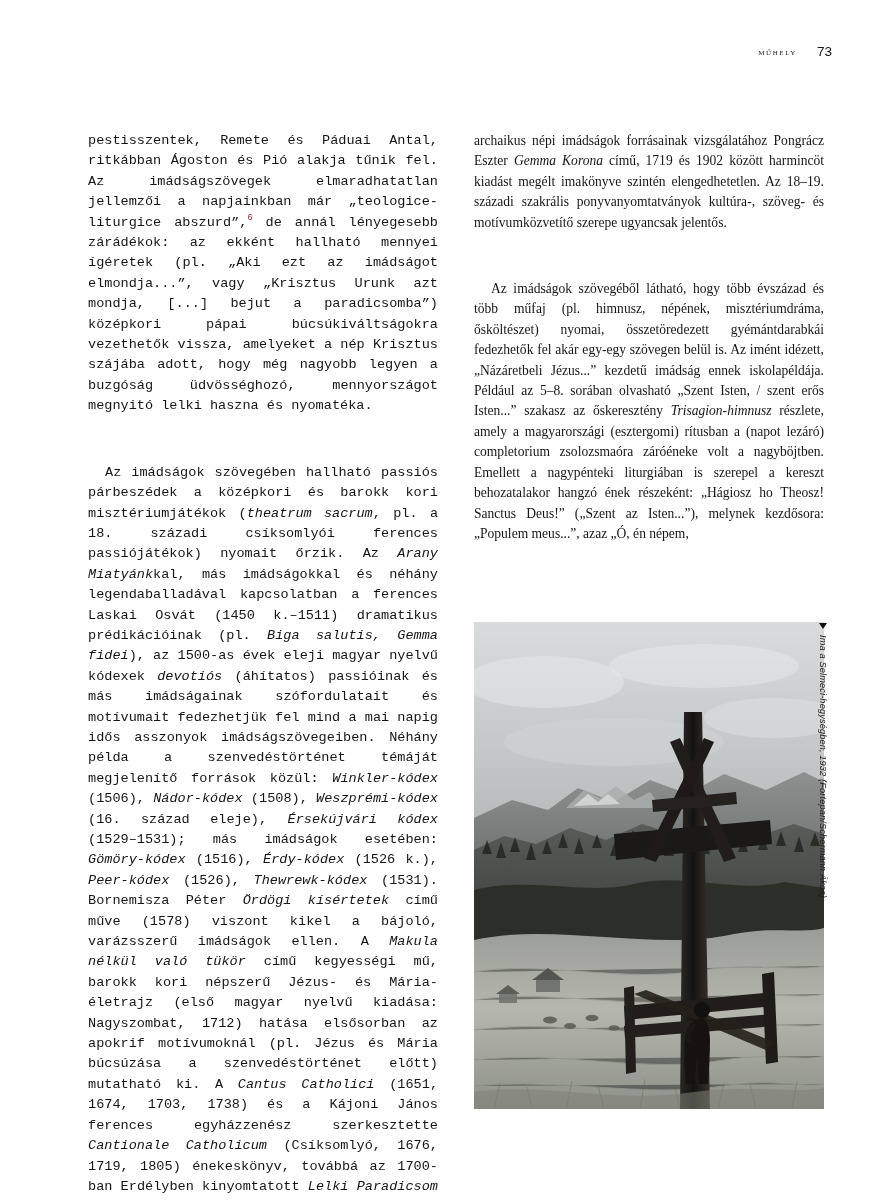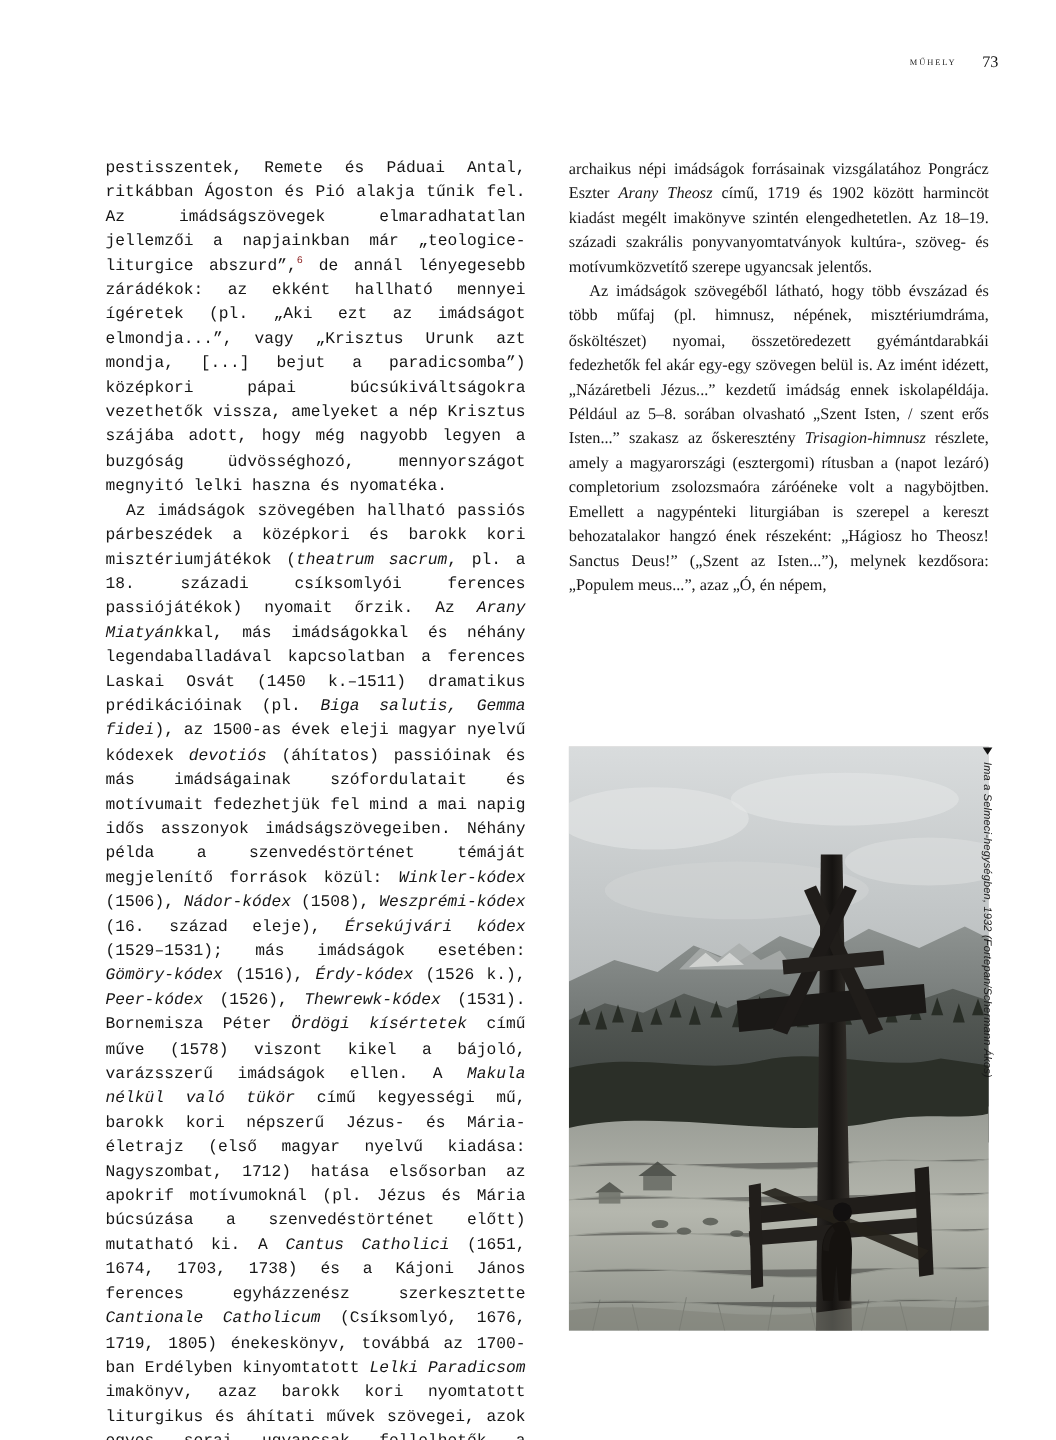--- a/index.html
+++ b/index.html
@@ -36,42 +36,42 @@
     font-size: 10.5px;
     letter-spacing: 1.6px;
     font-variant: small-caps;
     text-transform: lowercase;
     color: #1a1a1a;
   }
   .rh-pageno {
     position: absolute;
     right: 64px;
     top: -2px;
-    font-family: Liberation Serif, serif;
+    font-family: Liberation Sans, sans-serif;
     font-size: 13.5px;
     color: #111;
   }
 
   
   .col {
     position: absolute;
     top: 131px;
     width: 350px;
     font-size: 13.55px;
     line-height: 20.4px;
     text-align: justify;
     text-justify: inter-word;
     hyphens: manual;
     color: #151515;
   }
   .col-left  { left: 72px; font-family: Liberation Mono, monospace; }
   .col-right { left: 458px; }
 
   .col p { margin: 0; }
-  .col p.indent { text-indent: 17px; }
+  .col p.indent { text-indent: 17px; margin-top: 46px; }
 
   i, .it { font-style: italic; }
   sup.fn {
     font-size: 8.5px;
     vertical-align: super;
     line-height: 0;
     color: #8a1b1b;
   }
 
   
@@ -131,21 +131,21 @@
     <div class="rh-label">MŰHELY</div>
     <div class="rh-pageno">73</div>
   </div>
 
   <div class="col col-left">
     <p>pestisszentek, Remete és Páduai Antal, ritkábban Ágoston és Pió alakja tűnik fel. Az imádságszövegek elmaradhatatlan jellemzői a napjainkban már „teologice-liturgice abszurd”,<sup class="fn">6</sup> de annál lényegesebb zárádékok: az ekként hallható mennyei ígéretek (pl. „Aki ezt az imádságot elmondja...”, vagy „Krisztus Urunk azt mondja, [...] bejut a paradicsomba”) középkori pápai búcsúkiváltságokra vezethetők vissza, amelyeket a nép Krisztus szájába adott, hogy még nagyobb legyen a buzgóság üdvösséghozó, mennyországot megnyitó lelki haszna és nyomatéka.</p>
     <p class="indent">Az imádságok szövegében hallható passiós párbeszédek a középkori és barokk kori misztériumjátékok (<i>theatrum sacrum</i>, pl. a 18. századi csíksomlyói ferences passiójátékok) nyomait őrzik. Az <i>Arany Miatyánk</i>kal, más imádságokkal és néhány legendaballadával kapcsolatban a ferences Laskai Osvát (1450 k.–1511) dramatikus prédikációinak (pl. <i>Biga salutis, Gemma fidei</i>), az 1500-as évek eleji magyar nyelvű kódexek <i>devotiós</i> (áhítatos) passióinak és más imádságainak szófordulatait és motívumait fedezhetjük fel mind a mai napig idős asszonyok imádságszövegeiben. Néhány példa a szenvedéstörténet témáját megjelenítő források közül: <i>Winkler-kódex</i> (1506), <i>Nádor-kódex</i> (1508), <i>Weszprémi-kódex</i> (16. század eleje), <i>Érsekújvári kódex</i> (1529–1531); más imádságok esetében: <i>Gömöry-kódex</i> (1516), <i>Érdy-kódex</i> (1526 k.), <i>Peer-kódex</i> (1526), <i>Thewrewk-kódex</i> (1531). Bornemisza Péter <i>Ördögi kísértetek</i> című műve (1578) viszont kikel a bájoló, varázsszerű imádságok ellen. A <i>Makula nélkül való tükör</i> című kegyességi mű, barokk kori népszerű Jézus- és Mária-életrajz (első magyar nyelvű kiadása: Nagyszombat, 1712) hatása elsősorban az apokrif motívumoknál (pl. Jézus és Mária búcsúzása a szenvedéstörténet előtt) mutatható ki. A <i>Cantus Catholici</i> (1651, 1674, 1703, 1738) és a Kájoni János ferences egyházzenész szerkesztette <i>Cantionale Catholicum</i> (Csíksomlyó, 1676, 1719, 1805) énekeskönyv, továbbá az 1700-ban Erdélyben kinyomtatott <i>Lelki Paradicsom</i> imakönyv, azaz barokk kori nyomtatott liturgikus és áhítati művek szövegei, azok egyes sorai ugyancsak fellelhetők a szóbeliségben fennmaradt archaikus imádságok között. Az</p>
   </div>
 
   <div class="col col-right">
-    <p>archaikus népi imádságok forrásainak vizsgálatához Pongrácz Eszter <i>Arany Theosz</i> című, 1719 és 1902 között harmincöt kiadást megélt imakönyve szintén elengedhetetlen. Az 18–19. századi szakrális ponyvanyomtatványok kultúra-, szöveg- és motívumközvetítő szerepe ugyancsak jelentős.</p>
+    <p>archaikus népi imádságok forrásainak vizsgálatához Pongrácz Eszter <i>Gemma Korona</i> című, 1719 és 1902 között harmincöt kiadást megélt imakönyve szintén elengedhetetlen. Az 18–19. századi szakrális ponyvanyomtatványok kultúra-, szöveg- és motívumközvetítő szerepe ugyancsak jelentős.</p>
     <p class="indent">Az imádságok szövegéből látható, hogy több évszázad és több műfaj (pl. himnusz, népének, misztériumdráma, ősköltészet) nyomai, összetöredezett gyémántdarabkái fedezhetők fel akár egy-egy szövegen belül is. Az imént idézett, „Názáretbeli Jézus...” kezdetű imádság ennek iskolapéldája. Például az 5–8. sorában olvasható „Szent Isten, / szent erős Isten...” szakasz az őskeresztény <i>Trisagion-himnusz</i> részlete, amely a magyarországi (esztergomi) rítusban a (napot lezáró) completorium zsolozsmaóra záróéneke volt a nagyböjtben. Emellett a nagypénteki liturgiában is szerepel a kereszt behozatalakor hangzó ének részeként: „Hágiosz ho Theosz! Sanctus Deus!” („Szent az Isten...”), melynek kezdősora: „Populem meus...”, azaz „Ó, én népem,</p>
   </div>
 
   <div class="photo-wrap">
     <div class="photo">
       <svg class="ph-svg" viewBox="0 0 350 487" preserveAspectRatio="none">
         <defs>
           <linearGradient id="sky" x1="0" y1="0" x2="0" y2="1">
             <stop offset="0%" stop-color="#d9dcdd"></stop>
             <stop offset="55%" stop-color="#c3c7c8"></stop>

